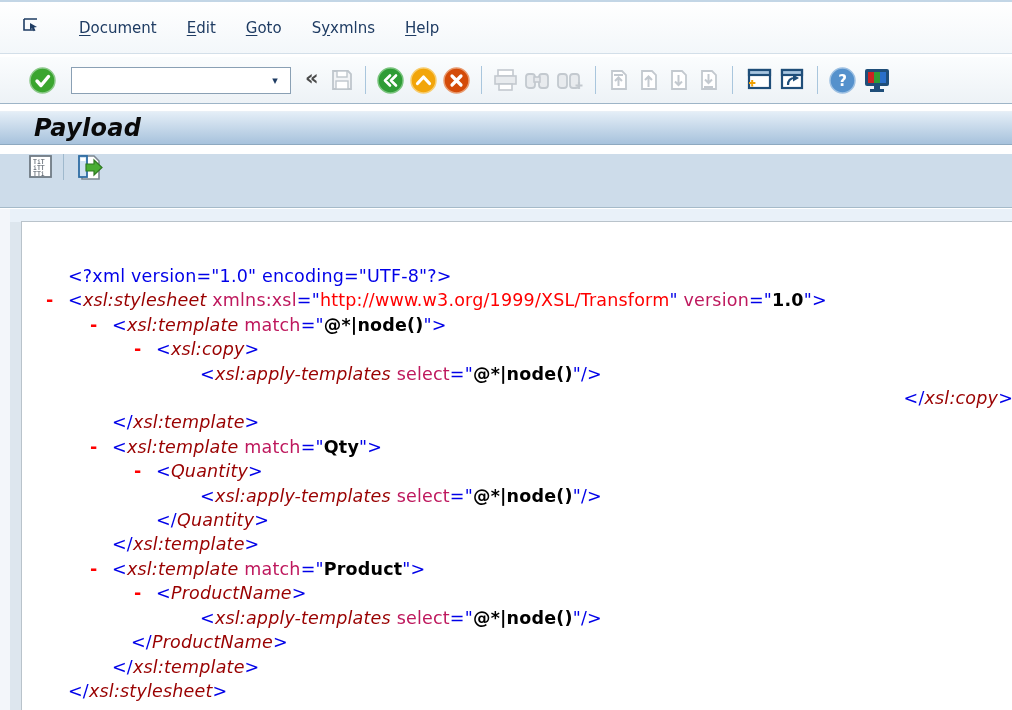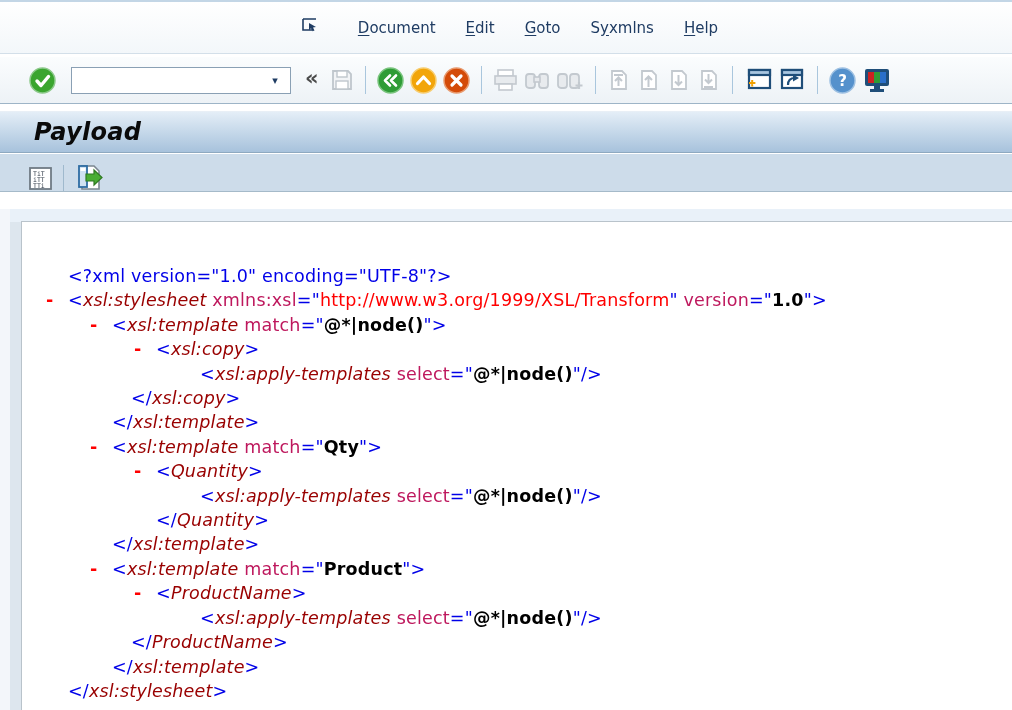--- a/index.html
+++ b/index.html
@@ -5,21 +5,21 @@
   * { margin:0; padding:0; box-sizing:border-box; }
   html,body { width:1012px; height:710px; overflow:hidden;
     font-family:"DejaVu Sans","Liberation Sans",sans-serif; background:#fff; }
 
   .window { position:relative; width:1012px; height:710px; }
 
   
   .menu-bar { position:absolute; top:0; left:0; right:0; height:54px;
     background:linear-gradient(#ffffff,#f3f7fa);
     border-top:2px solid #c3d6e6; border-bottom:1px solid #d3dfe9;
-    display:flex; align-items:center;justify-content:center; }
+    display:flex; align-items:center; }
   .screen-menu { margin-left:22px; margin-top:-6px; display:inline-flex; }
   .menu-items { display:flex; margin-left:22px; }
   .menu-item { padding:6px 15px; font-size:15px; color:#1f3c63; cursor:default; }
   .menu-item .akey { text-decoration:underline; text-underline-offset:2px; }
 
   
   .toolbar { position:absolute; top:57px; left:0; right:0; height:47px;
     background:linear-gradient(#fbfdfe,#edf2f6);
     border-bottom:1px solid #9db4c7;
     display:flex; align-items:center; padding-left:26px; }
@@ -29,31 +29,31 @@
   .command-wrap { position:relative; width:220px; height:27px; margin:0 10px 0 12px;
     border:1px solid #8aa0b4; background:#fff; }
   .command-wrap input { position:absolute; inset:0; border:none; outline:none;
     width:186px; height:100%; padding:0 6px; font-size:14px; }
   .combo-arrow { position:absolute; right:4px; top:1px; bottom:1px; width:22px;
     display:flex; align-items:center; justify-content:center;
     color:#1f3c63; font-size:11px; cursor:default; background:#fff; }
   .collapse-chevron { color:#4a4a4a; font-size:21px; font-weight:bold; margin:0 8px 4px 4px; }
 
   
-  .title-bar { position:absolute; top:111px; left:0; right:0; height:42px;
+  .title-bar { position:absolute; top:111px; left:0; right:0; height:34px;
     background:linear-gradient(#e4eef7,#a7c2dc);
     border-top:1px solid #e8eff6; border-bottom:1px solid #8ea9c0;
     display:flex; align-items:center; }
   .title-bar h1 { margin-left:34px; font-size:24px; font-weight:bold;
     font-style:italic; color:#0a0a0a; letter-spacing:.3px; }
 
   
-  .app-toolbar { position:absolute; top:154px; left:0; right:0; height:38px;
+  .app-toolbar { position:absolute; top:154px; left:0; right:0; height:54px;
     background:#cddcea; border-bottom:1px solid #a5bac9;
-    display:flex; align-items:flex-end; padding-left:28px; }
+    display:flex; align-items:flex-start; padding-left:28px; }
   .app-toolbar .vsep { background:#9fb9cd; height:26px; margin:0 10px; }
   .app-btn { background:transparent; border:none; padding:0; display:inline-flex; }
 
   
   .screen-body { position:absolute; top:209px; left:0; right:0; bottom:0;
     background:#dde6ee; }
   .substrip { position:absolute; top:0; left:0; right:0; height:13px; background:#e9f1f9; }
   .left-strip { position:absolute; top:0; left:0; bottom:0; width:10px; background:#f3f6fa; }
   .xml-box { position:absolute; top:12px; left:21px; right:-2px; bottom:-2px;
     background:#ffffff; border:1px solid #b9c3cb; overflow:hidden; padding-top:42px; }
@@ -250,21 +250,21 @@
   <div class="screen-body">
     <div class="substrip"></div>
     <div class="left-strip"></div>
     <div class="xml-box">
       <div class="xml-tree">
           <div class="xline" style="padding-left: 46px;"><span class="sg-pi">&lt;?xml version="1.0" encoding="UTF-8"?&gt;</span></div>
           <div class="xline" style="padding-left: 46px;"><span class="marker" style="left: 24px;">-</span><span class="sg-p">&lt;</span><span class="sg-e">xsl:stylesheet</span><span class="sg-a"> xmlns:xsl</span><span class="sg-p">="</span><span class="sg-n">http://www.w3.org/1999/XSL/Transform</span><span class="sg-p">"</span><span class="sg-a"> version</span><span class="sg-p">="</span><span class="sg-v">1.0</span><span class="sg-p">"&gt;</span></div>
           <div class="xline" style="padding-left: 90px;"><span class="marker" style="left: 68px;">-</span><span class="sg-p">&lt;</span><span class="sg-e">xsl:template</span><span class="sg-a"> match</span><span class="sg-p">="</span><span class="sg-v">@*|node()</span><span class="sg-p">"&gt;</span></div>
           <div class="xline" style="padding-left: 134px;"><span class="marker" style="left: 112px;">-</span><span class="sg-p">&lt;</span><span class="sg-e">xsl:copy</span><span class="sg-p">&gt;</span></div>
           <div class="xline" style="padding-left: 178px;"><span class="sg-p">&lt;</span><span class="sg-e">xsl:apply-templates</span><span class="sg-a"> select</span><span class="sg-p">="</span><span class="sg-v">@*|node()</span><span class="sg-p">"/&gt;</span></div>
-          <div class="xline" style="padding-left: 109px;"><span class="sg-p">&lt;/</span><span class="sg-e">xsl:copy</span><span class="sg-p">&gt;</span></div>
+          <div class="xline" style="padding-left: 84px; text-align: right;"><span class="sg-p">&lt;/</span><span class="sg-e">xsl:copy</span><span class="sg-p">&gt;</span></div>
           <div class="xline" style="padding-left: 90px;"><span class="sg-p">&lt;/</span><span class="sg-e">xsl:template</span><span class="sg-p">&gt;</span></div>
           <div class="xline" style="padding-left: 90px;"><span class="marker" style="left: 68px;">-</span><span class="sg-p">&lt;</span><span class="sg-e">xsl:template</span><span class="sg-a"> match</span><span class="sg-p">="</span><span class="sg-v">Qty</span><span class="sg-p">"&gt;</span></div>
           <div class="xline" style="padding-left: 134px;"><span class="marker" style="left: 112px;">-</span><span class="sg-p">&lt;</span><span class="sg-e">Quantity</span><span class="sg-p">&gt;</span></div>
           <div class="xline" style="padding-left: 178px;"><span class="sg-p">&lt;</span><span class="sg-e">xsl:apply-templates</span><span class="sg-a"> select</span><span class="sg-p">="</span><span class="sg-v">@*|node()</span><span class="sg-p">"/&gt;</span></div>
           <div class="xline" style="padding-left: 134px;"><span class="sg-p">&lt;/</span><span class="sg-e">Quantity</span><span class="sg-p">&gt;</span></div>
           <div class="xline" style="padding-left: 90px;"><span class="sg-p">&lt;/</span><span class="sg-e">xsl:template</span><span class="sg-p">&gt;</span></div>
           <div class="xline" style="padding-left: 90px;"><span class="marker" style="left: 68px;">-</span><span class="sg-p">&lt;</span><span class="sg-e">xsl:template</span><span class="sg-a"> match</span><span class="sg-p">="</span><span class="sg-v">Product</span><span class="sg-p">"&gt;</span></div>
           <div class="xline" style="padding-left: 134px;"><span class="marker" style="left: 112px;">-</span><span class="sg-p">&lt;</span><span class="sg-e">ProductName</span><span class="sg-p">&gt;</span></div>
           <div class="xline" style="padding-left: 178px;"><span class="sg-p">&lt;</span><span class="sg-e">xsl:apply-templates</span><span class="sg-a"> select</span><span class="sg-p">="</span><span class="sg-v">@*|node()</span><span class="sg-p">"/&gt;</span></div>
           <div class="xline" style="padding-left: 109px;"><span class="sg-p">&lt;/</span><span class="sg-e">ProductName</span><span class="sg-p">&gt;</span></div>

